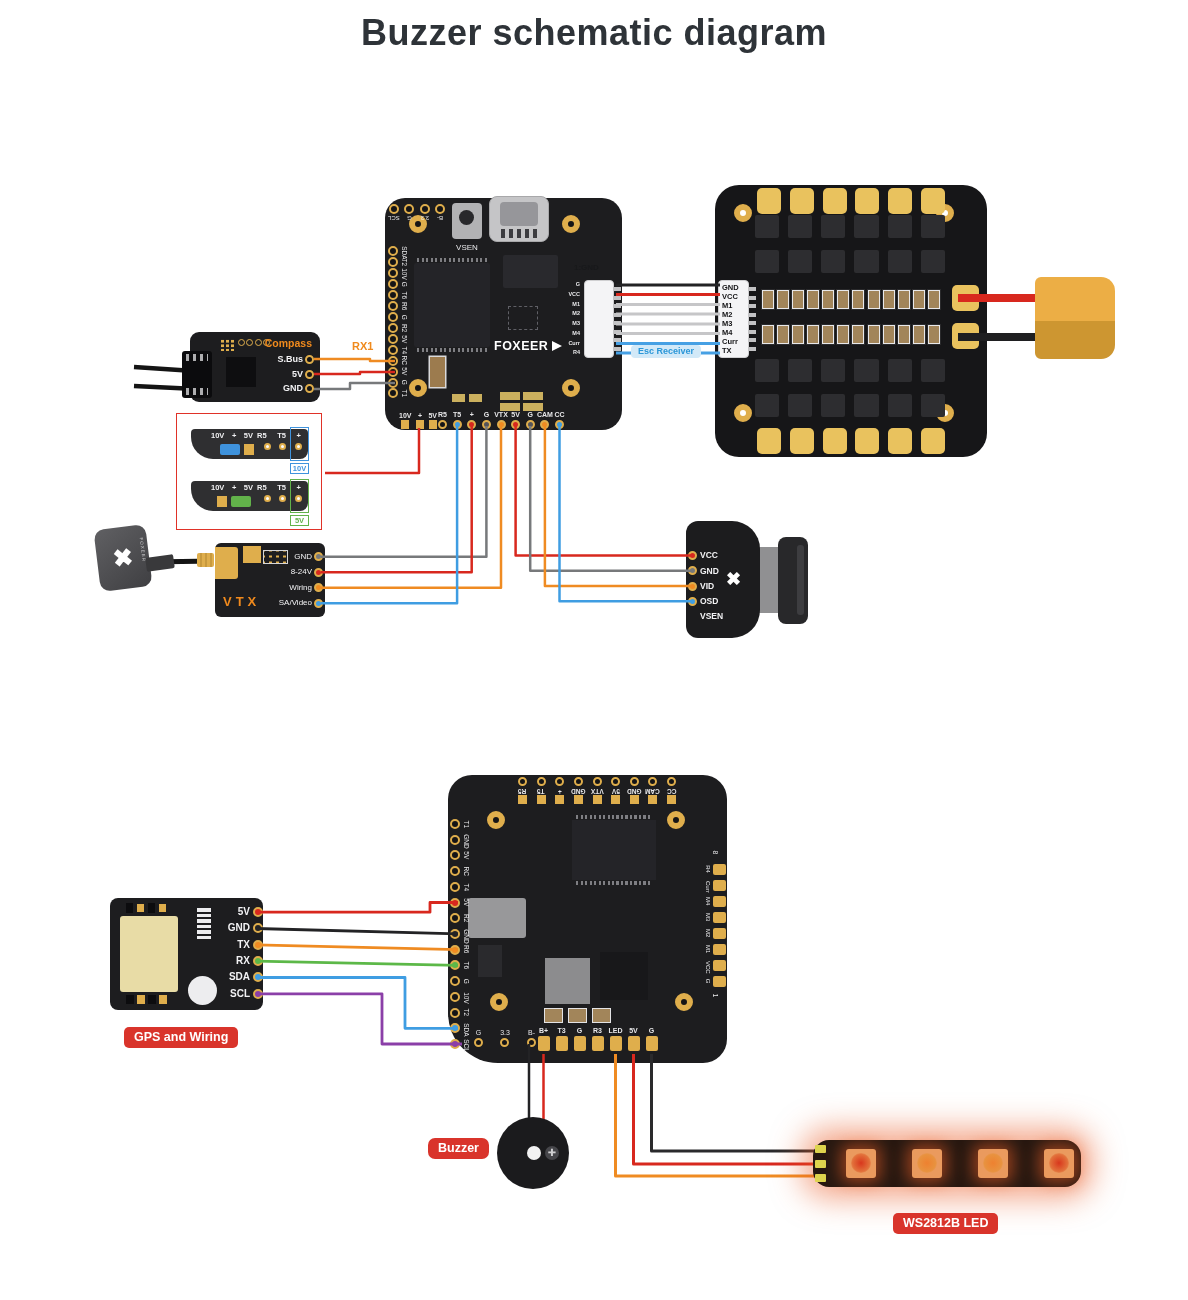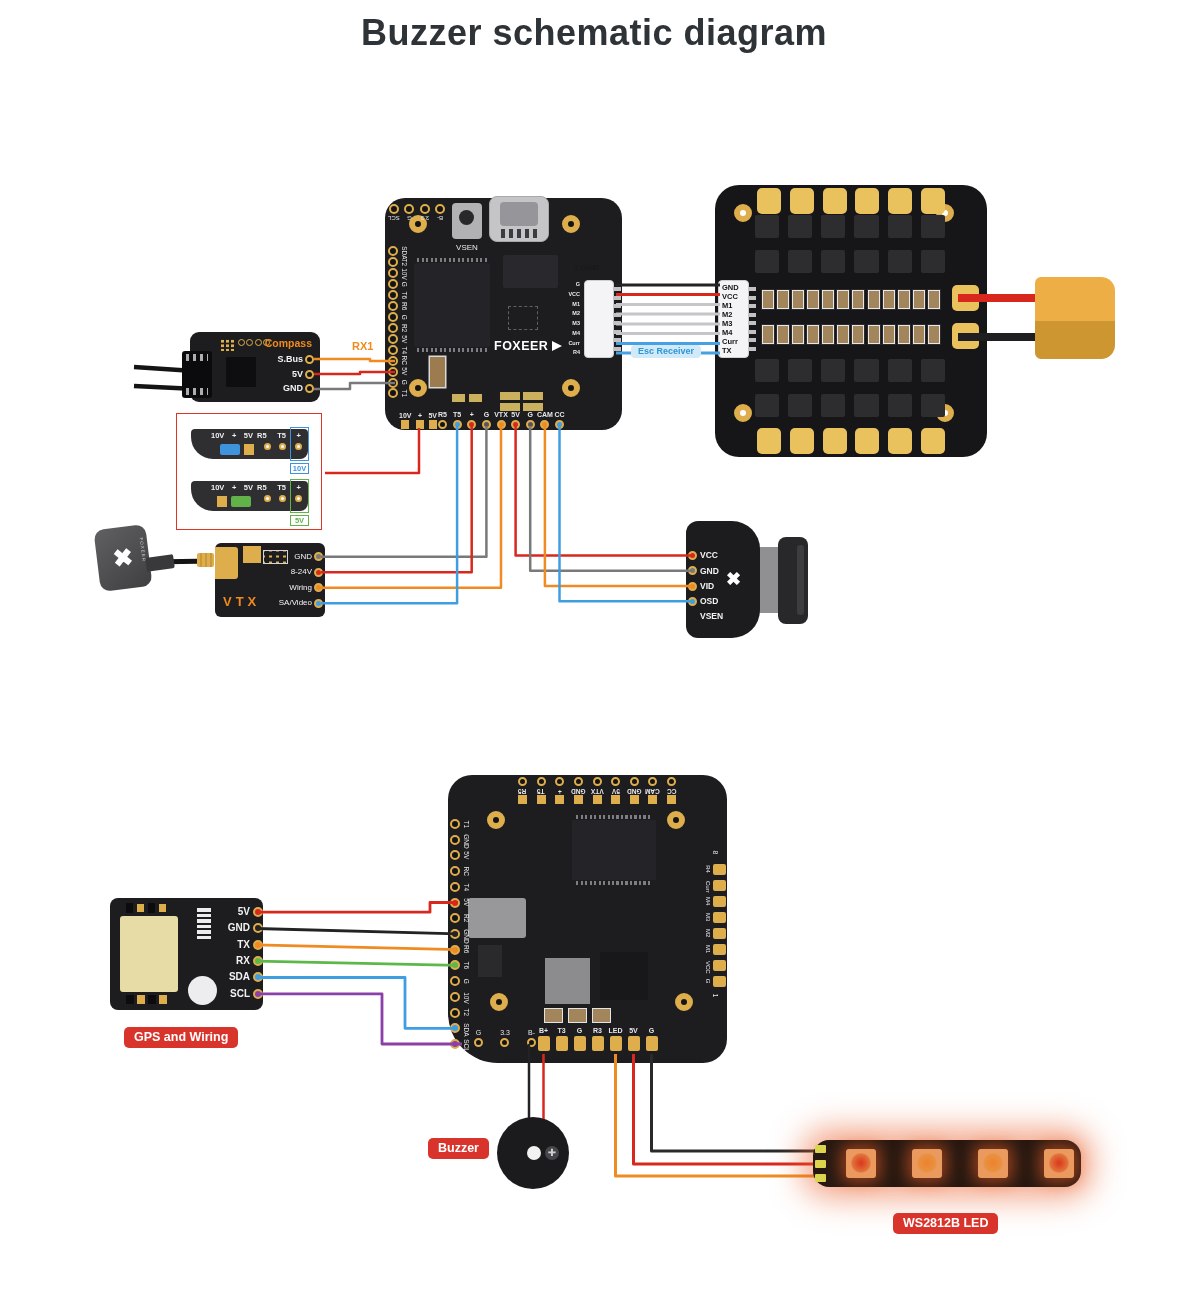--- a/index.html
+++ b/index.html
@@ -213,21 +213,21 @@
   .led-strip{position:absolute;left:813px;top:1140px;width:268px;height:47px;background:#261811;border-radius:16px;z-index:3;box-shadow:0 0 30px 12px rgba(233,90,35,.5);}
   .led-pads{position:absolute;left:2px;top:5px;height:37px;display:flex;flex-direction:column;justify-content:space-between;}
   .led-pads div{width:11px;height:8px;background:#ddd44e;border-radius:1px;}
   .leds{position:absolute;left:33px;top:9px;width:228px;display:flex;justify-content:space-between;}
   .leds div{width:30px;height:29px;background:#ea9a5e;border-radius:3px;position:relative;box-shadow:0 0 16px 5px rgba(240,96,40,.55);}
   .leds div::before{content:'';position:absolute;left:5px;top:4px;width:20px;height:20px;border-radius:50%;background:radial-gradient(circle,#ee8130 0%,#e8923f 60%,transparent 78%);}
   .leds div:first-child::before,.leds div:last-child::before{background:radial-gradient(circle,#d8371d 0%,#e2703a 60%,transparent 80%);}
 
   .badge{position:absolute;background:#d9342b;color:#fff;font-size:12.5px;font-weight:bold;padding:3px 10px 4px;border-radius:5px;z-index:4;}
   .gps-badge{left:124px;top:1027px;}
-  .buzzer-badge{left:428px;top:1138px;}
+  .buzzer-badge{left:428px;top:1138px;border-radius:7px;}
   .led-badge{left:893px;top:1213px;}
 
   .wires{position:absolute;left:0;top:0;z-index:2;pointer-events:none;}
 </style>
 </head>
 <body>
 
 <div class="title">Buzzer schematic diagram</div>
 
 <div class="board top-fc">

